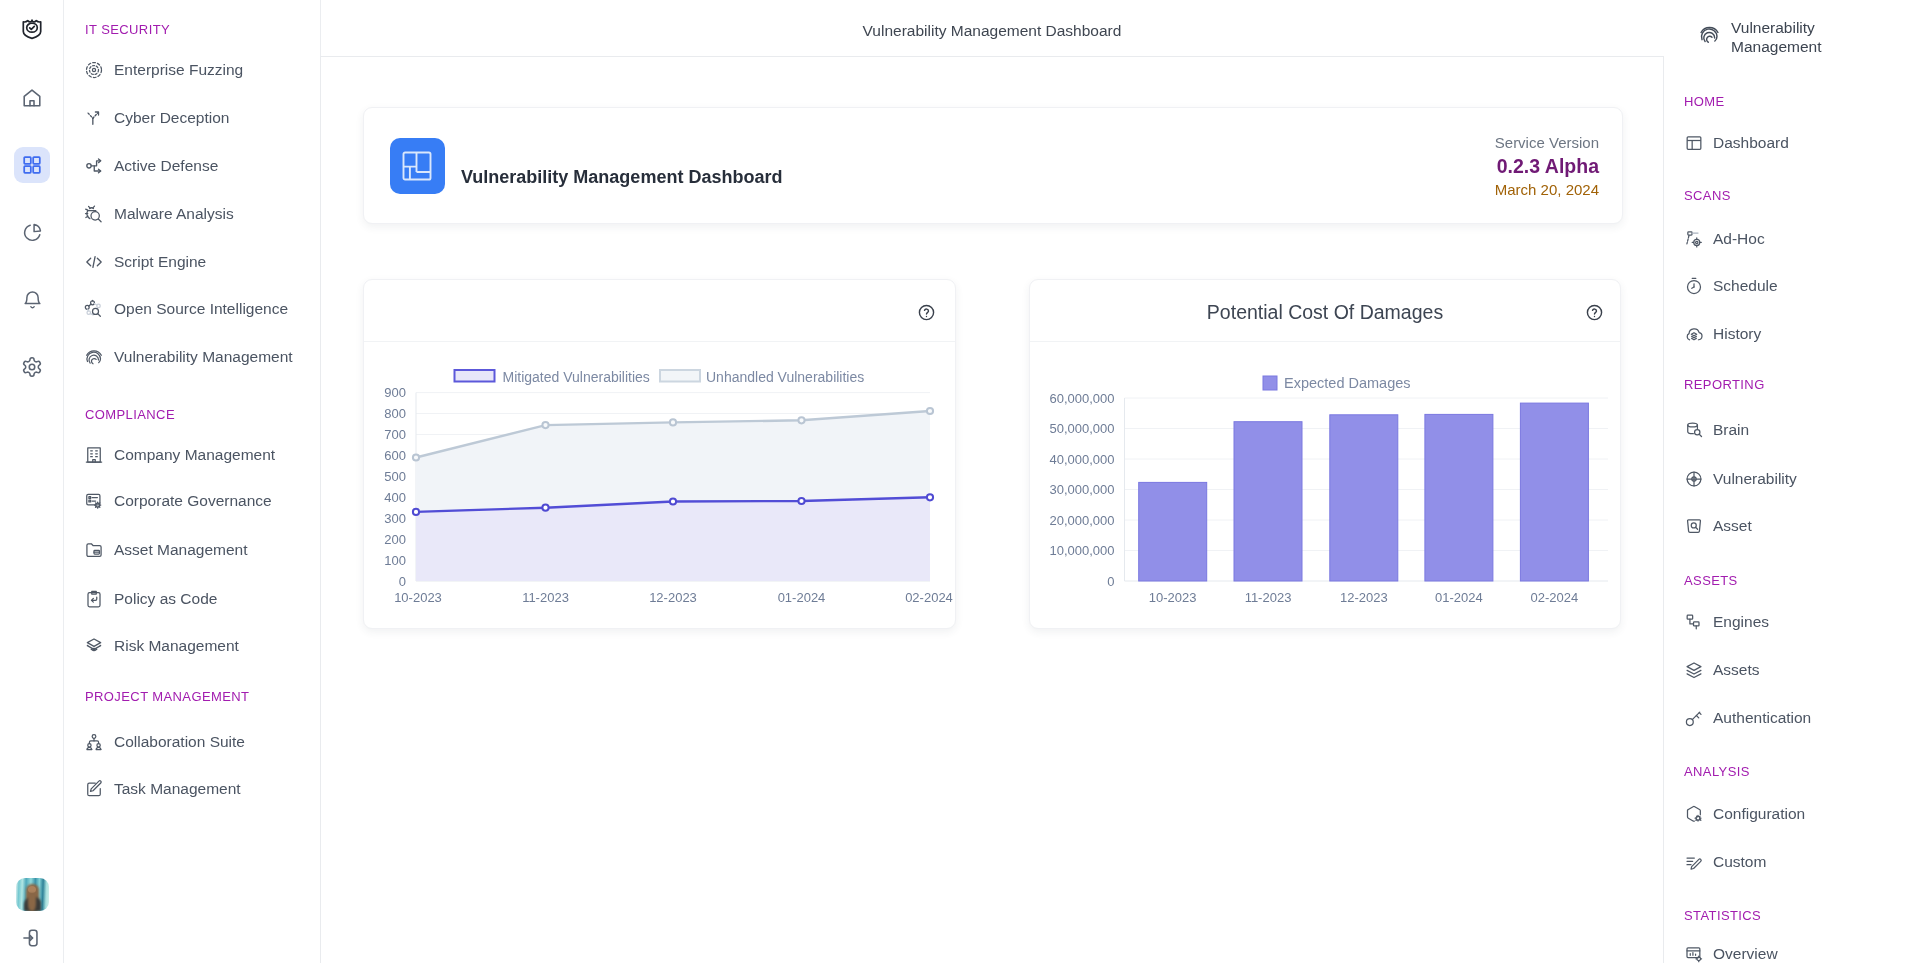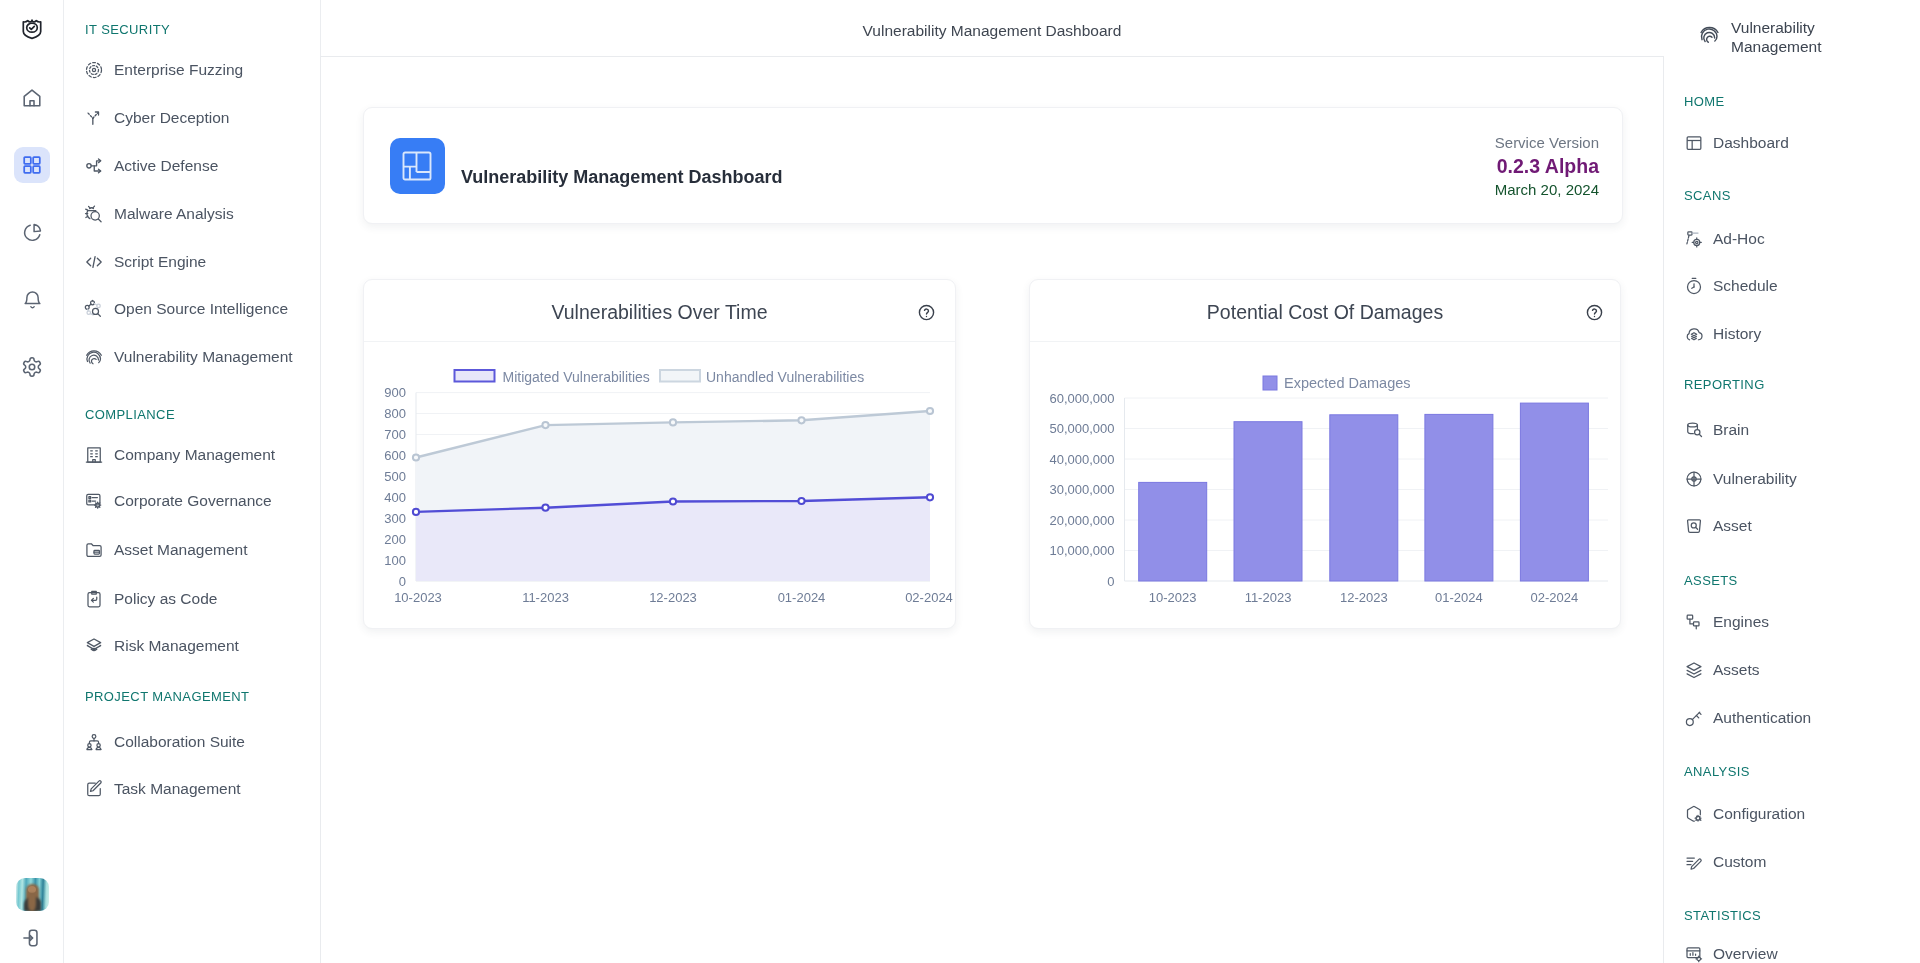--- a/index.html
+++ b/index.html
@@ -7,21 +7,21 @@
   font-family:"Liberation Sans", sans-serif; }
 
 #rail { position:absolute; left:0; top:0; width:64px; height:963px; border-right:1px solid #ebedf0; background:#fff; }
 #rail svg { position:absolute; }
 #gridbg { position:absolute; left:14px; top:147px; width:36px; height:36px; background:#dbe4fb; border-radius:9px; }
 #avatar { position:absolute; left:16px; top:878px; width:33px; height:33px; border-radius:9px; overflow:hidden;
   background: linear-gradient(92deg, #e2f3f0 0%, #74c8d1 9%, #b0e5e2 19%, #4fa9bb 30%, #92d9da 44%, #3a93a9 57%, #84d2d6 69%, #2f8298 80%, #a8e1de 90%, #d3efeb 100%);
 }
 #avatar i { position:absolute; display:block; }
 
-.hdr { position:absolute; font-size:13px; color:#0f766e; letter-spacing:.4px; line-height:16px; }
+.hdr { position:absolute; font-size:13px; color:#a21caf; letter-spacing:.4px; line-height:16px; }
 .item { position:absolute; display:flex; align-items:center; color:#4b5462; font-size:15.5px; height:24px; white-space:nowrap; }
 .item svg { width:20px; height:20px; margin-right:10px; flex:none; }
 .item.rn svg { margin-right:9px; }
 #snav { position:absolute; left:64px; top:0; width:257px; height:963px; border-right:1px solid #ebedf0; background:#fff; }
 
 #pagetitle { position:absolute; left:321px; top:22px; width:1342px; text-align:center; font-size:15.5px; color:#3f4651; }
 #maincard { position:absolute; left:320px; top:56px; width:1344px; height:940px; background:#fff; border:1px solid #e9ebee; }
 #banner { position:absolute; left:42px; top:50px; width:1260px; height:117px; background:#fff; border:1px solid #f0f1f4; border-radius:9px; box-shadow:0 3px 8px rgba(40,50,70,.07); }
 #bicon { position:absolute; left:26px; top:30px; width:55px; height:56px; background:#377df5; border-radius:10px; }
 .card { position:absolute; background:#fff; border:1px solid #f0f1f4; border-radius:9px; box-shadow:0 3px 8px rgba(40,50,70,.07); }
@@ -185,24 +185,23 @@
   <div id="banner">
     <div id="bicon">
       <svg style="position:absolute;left:12px;top:13px" width="30" height="30" viewBox="0 0 30 30" fill="none" stroke="#d9e7fc" stroke-width="1.9" stroke-linejoin="round">
         <rect x="1.5" y="1.5" width="27" height="27" rx="1.6"></rect>
         <path d="M1.5 15.6h13M7.9 15.6v12.9M14.5 1.5v19.5M14.5 21h14"></path>
       </svg>
     </div>
     <div style="position:absolute;left:97px;top:59px;font-size:18px;font-weight:bold;color:#272e3a;">Vulnerability Management Dashboard</div>
     <div style="position:absolute;right:23px;top:26px;font-size:15px;color:#6d7683;text-align:right;">Service Version</div>
     <div style="position:absolute;right:23px;top:47px;font-size:19.5px;font-weight:bold;color:#701a75;text-align:right;">0.2.3 Alpha</div>
-    <div style="position:absolute;right:23px;top:73px;font-size:15px;color:#14532d;text-align:right;">March 20, 2024</div>
+    <div style="position:absolute;right:23px;top:73px;font-size:15px;color:#a16207;text-align:right;">March 20, 2024</div>
   </div>
   <div class="card" id="card1" style="left:42px;top:222px;width:593px;height:350px;">
-    <div class="ctitle">Vulnerabilities Over Time</div>
     <svg class="help" style="left:554px" viewBox="0 0 24 24" fill="none" stroke="#39404b" stroke-width="2" stroke-linecap="round">
       <circle cx="12" cy="12" r="10"></circle>
         <path d="M9.2 9a2.9 2.9 0 0 1 5.6 1c0 1.9-2.8 2.4-2.8 4"></path>
         <path d="M12 17.6v.2"></path>
     </svg>
     <div class="cdivide"></div>
     <svg style="position:absolute;left:-1px;top:-1px" width="593" height="350" viewBox="0 0 593 350">
       <g stroke="#f0f2f5" stroke-width="1">
         <line x1="53" y1="281.1" x2="567" y2="281.1"></line>
           <line x1="53" y1="260.1" x2="567" y2="260.1"></line>

